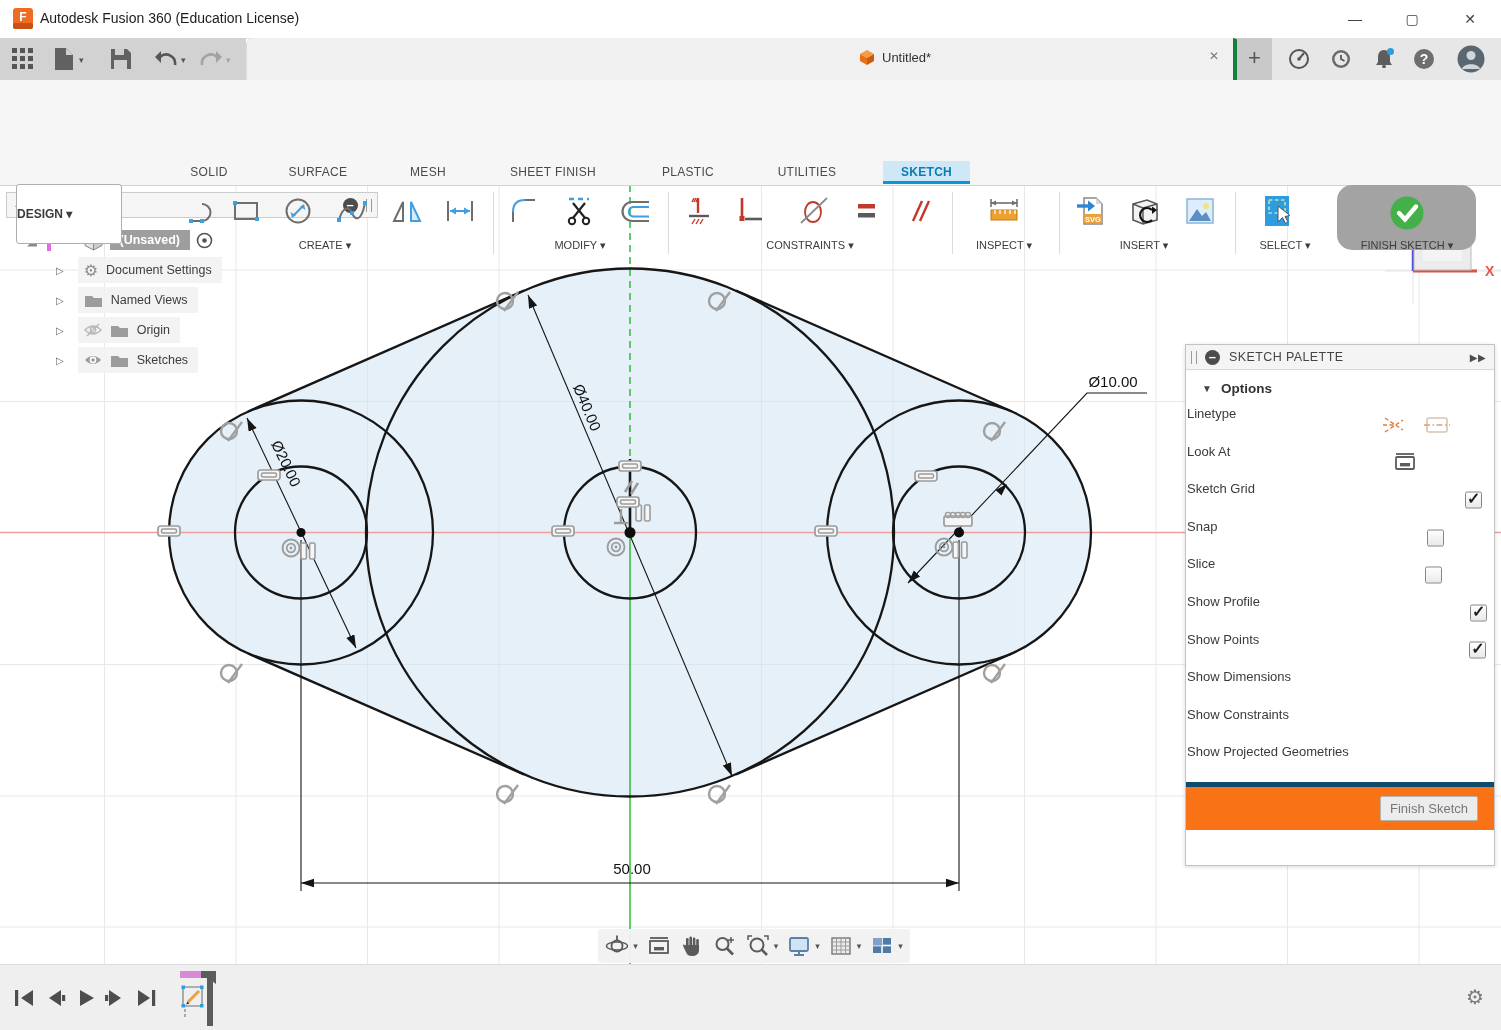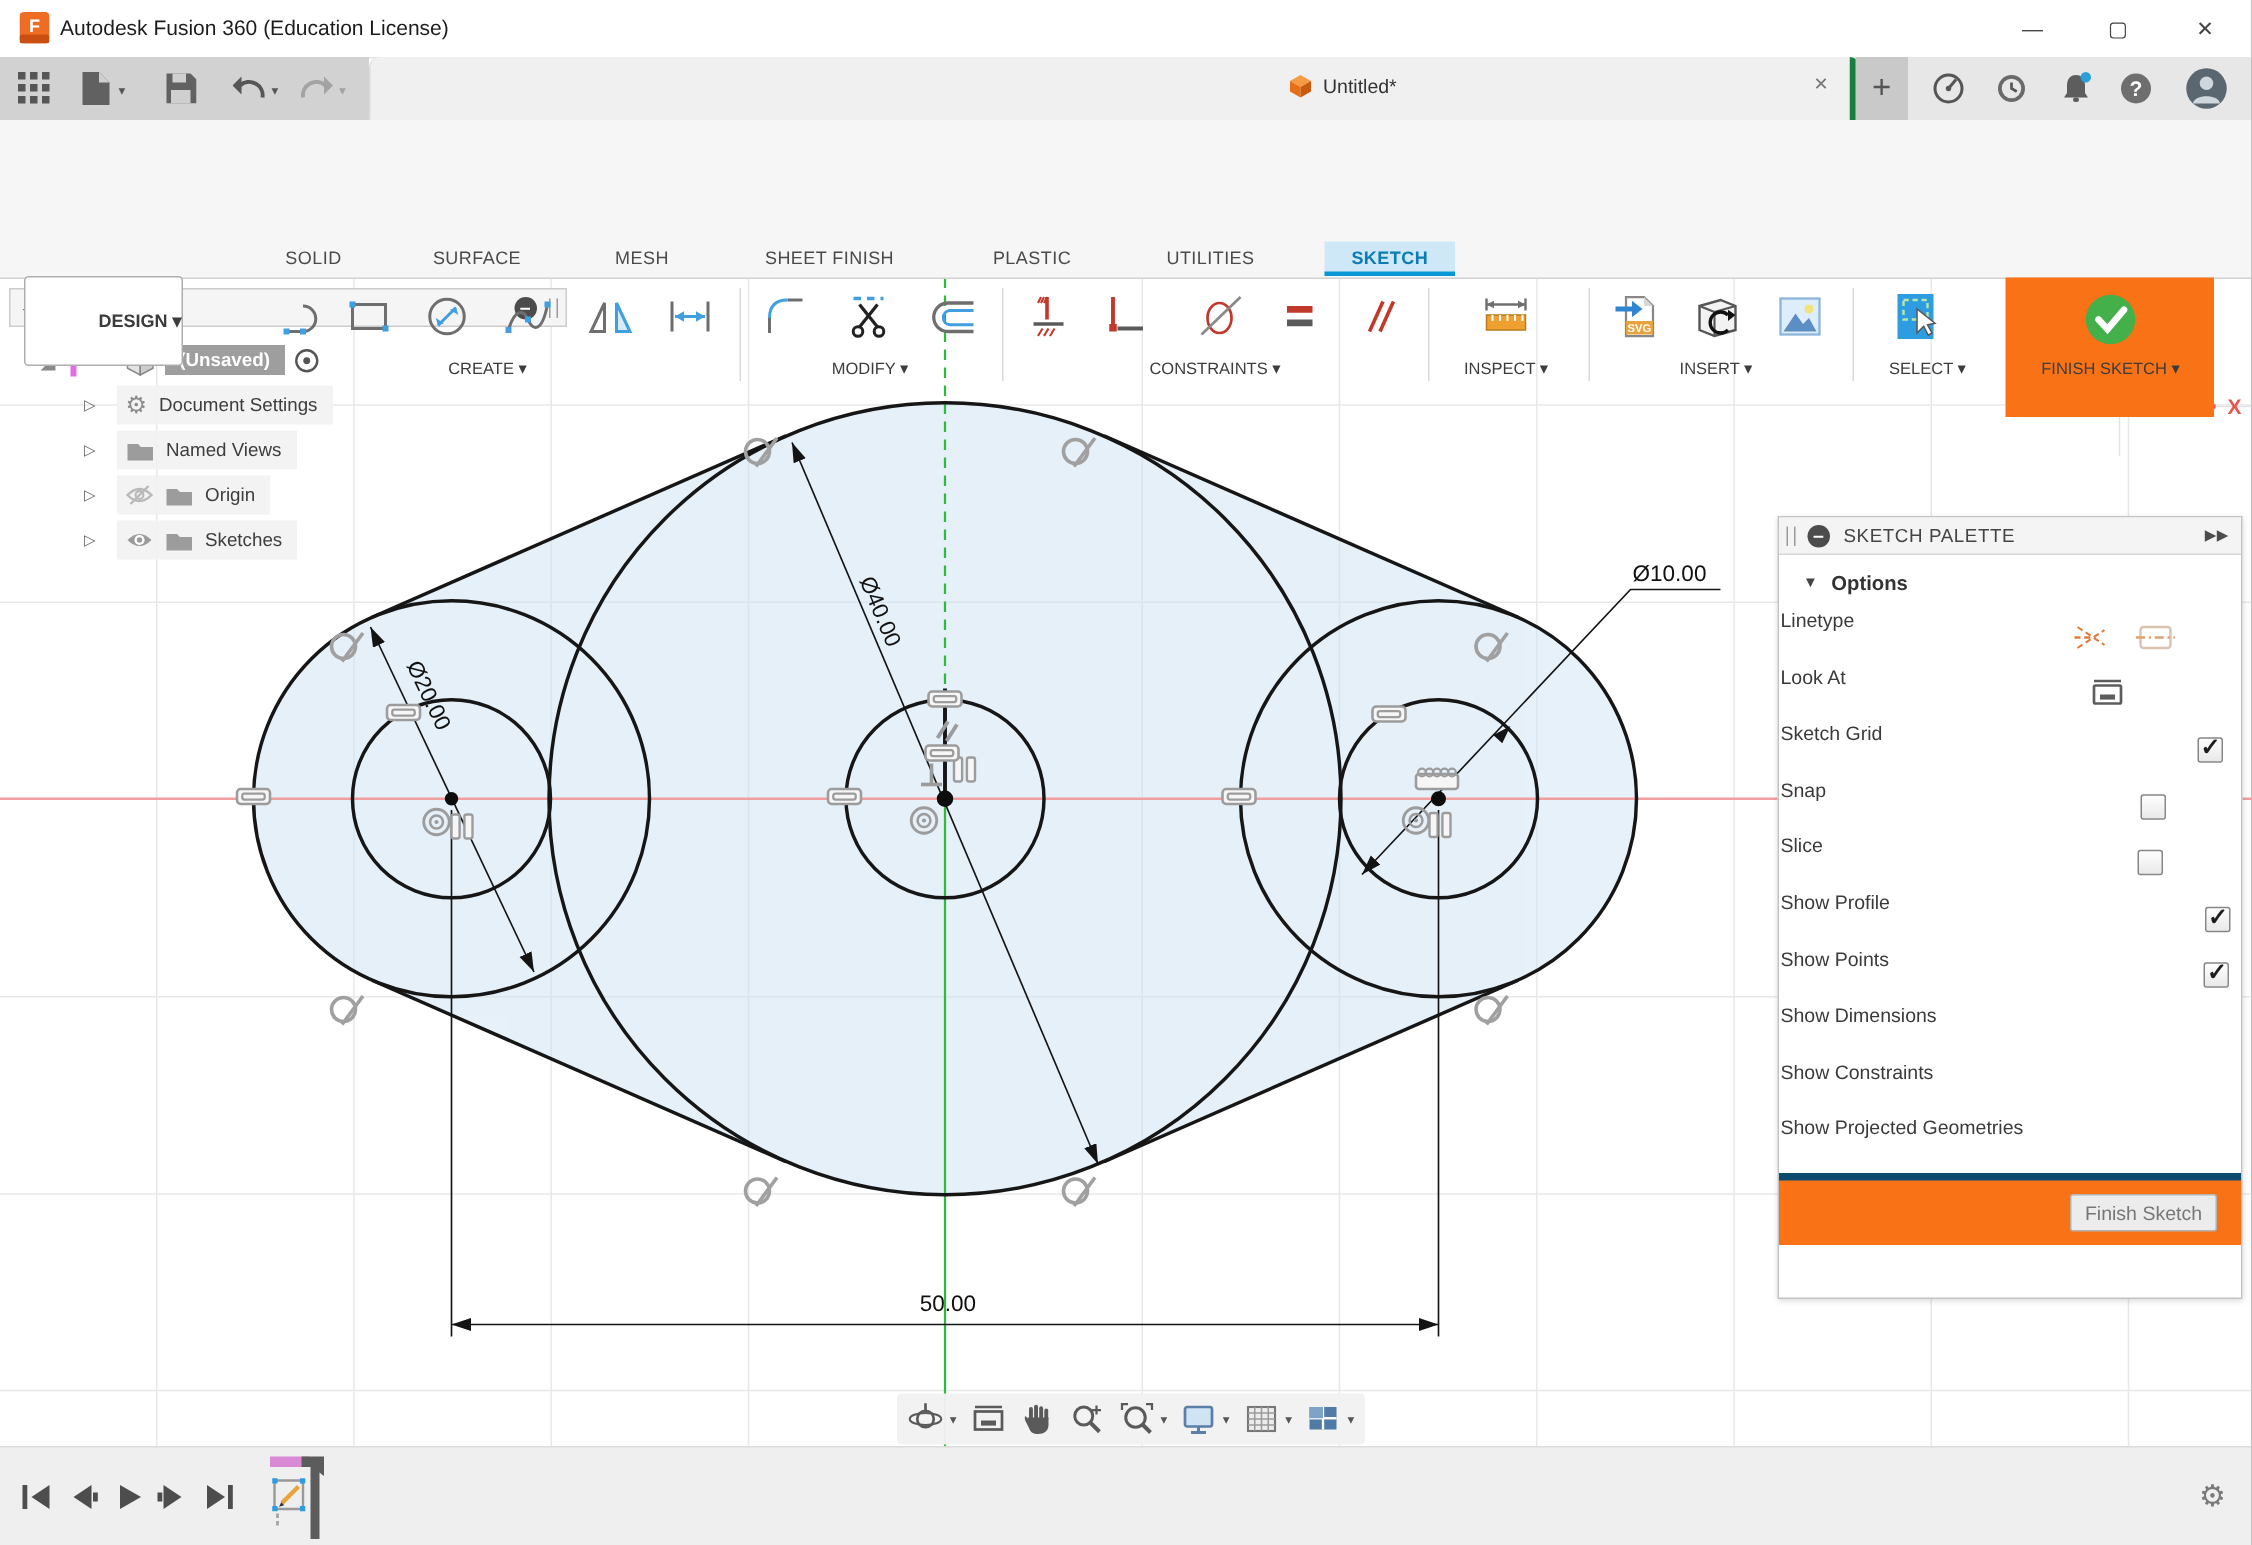--- a/index.html
+++ b/index.html
@@ -14,25 +14,25 @@
   .tabbar-right{left:1232px;top:38px;width:269px;height:42px;background:#e7e7e7;}
   .doctab{left:246px;top:38px;width:986px;height:42px;background:#f0f0f0;border-radius:7px 7px 0 0;
           border-left:1px solid #dcdcdc;border-right:7px solid #15803d;}
   .doctab-inner{left:612px;top:11px;display:flex;align-items:center;gap:7px;font-size:13px;color:#333;}
   .plus-tile{left:1237px;top:38px;width:35px;height:42px;background:#c9c9c9;color:#555;
              font-size:22px;text-align:center;line-height:40px;}
   .ribbon{left:0;top:80px;width:1501px;height:105px;background:#f6f6f6;border-bottom:1px solid #d2d2d2;}
   .rtab{top:81px;height:23px;font-size:12px;color:#4a4a4a;text-align:center;line-height:23px;letter-spacing:.3px;}
   .rtab.active{background:#cfe8f7;color:#0d7cb5;border-bottom:3px solid #0a96d7;box-sizing:border-box;font-weight:bold;}
   .design-btn{left:16px;top:104px;width:104px;height:58px;background:#fff;border:1px solid #aeaeae;
-              border-radius:3px;font-size:12px;font-weight:bold;color:#3c3c3c;text-align:right;line-height:58px;}
+              border-radius:3px;font-size:12px;font-weight:bold;color:#3c3c3c;text-align:left;line-height:58px;}
   .grp-label{top:159px;font-size:11px;color:#3c3c3c;text-align:center;width:120px;}
   .divider{top:112px;width:1px;height:62px;background:#dadada;}
   .ric{top:114px;width:34px;height:34px;}
-  .finish-box{left:1337px;top:105px;width:139px;height:93px;background:#f97316;}
+  .finish-box{left:1337px;top:105px;width:139px;height:65px;background:#a3a3a3;border-radius:15px;}
   .caret{font-size:9px;color:#555;}
   
   .panel-hdr{background:#f5f5f5;border:1px solid #cccccc;height:26px;box-sizing:border-box;
              display:flex;align-items:center;font-size:12.5px;color:#555;letter-spacing:.6px;}
   .minus-circ,.plus-circ{width:15px;height:15px;border-radius:50%;background:#4c4c4c;color:#fff;
         text-align:center;line-height:13px;font-size:13px;font-weight:bold;}
   .handle{width:4px;height:13px;border-left:1.5px solid #9a9a9a;border-right:1.5px solid #9a9a9a;}
   .tree-row{height:26px;display:flex;align-items:center;}
   .tree-chip{background:rgba(242,242,242,.9);display:flex;align-items:center;height:26px;padding:0 10px 0 6px;
              font-size:12.5px;color:#3d3d3d;gap:8px;}

